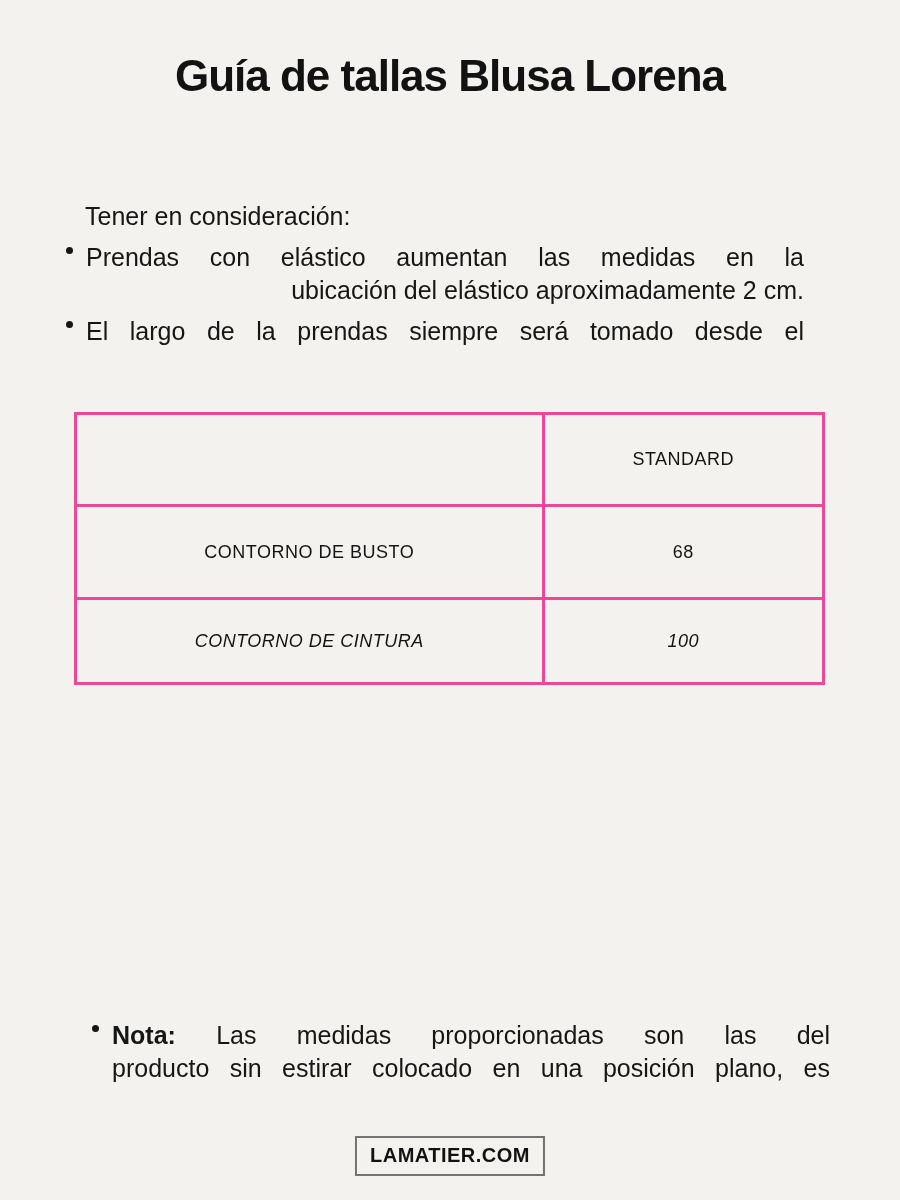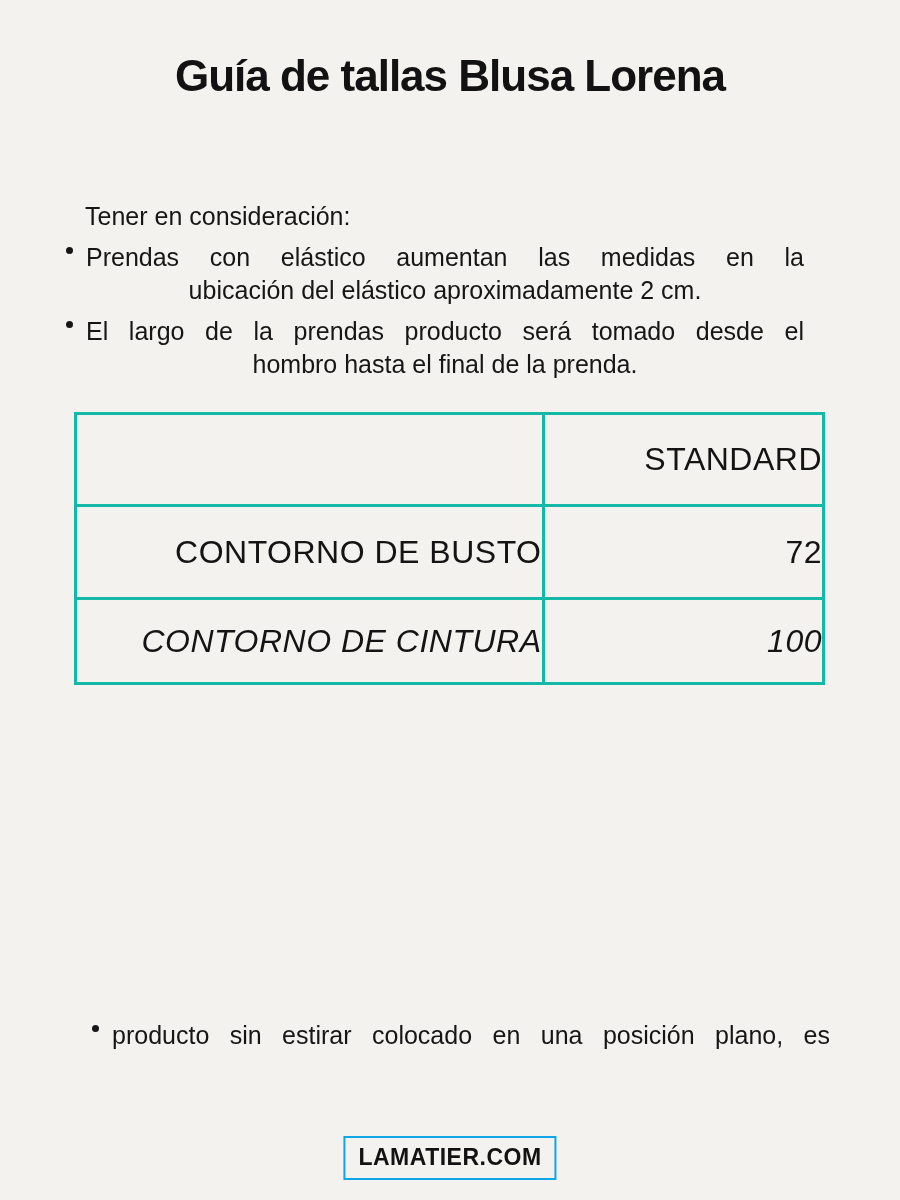--- a/index.html
+++ b/index.html
@@ -67,36 +67,36 @@
     flex: 1 1 auto;
     min-width: 0;
     margin-top: 8px;
   }
   .jline {
     text-align: justify;
     text-align-last: justify;
     white-space: nowrap;
   }
   .lline {
-    text-align: center;
+    text-align: right;
   }
   
   .size-table {
     position: absolute;
     top: 412px;
     left: 74px;
     width: 751px;
     border-collapse: collapse;
     table-layout: fixed;
   }
   .size-table td {
-    border: 3px solid #14b8a6;
-    text-align: right;
+    border: 3px solid #ec4899;
+    text-align: center;
     vertical-align: middle;
-    font-size: 32px;
+    font-size: 18px;
     letter-spacing: 0.5px;
     color: #141414;
     padding: 0;
   }
   .size-table col.c1 { width: 62.5%; }
   .size-table col.c2 { width: 37.5%; }
   .size-table tr:nth-child(1) td { height: 89px; }
   .size-table tr:nth-child(2) td { height: 90px; }
   .size-table tr:nth-child(3) td { height: 82px; font-style: italic; }
   .size-table tr:nth-child(4) td { height: 83px; }
@@ -111,23 +111,23 @@
   }
   .nota-label {
     font-weight: 800;
   }
   
   .footer-box {
     position: absolute;
     top: 1136px;
     left: 50%;
     transform: translateX(-50%);
-    border: 2px solid #0ea5e9;
+    border: 2px solid #737373;
     padding: 6px 13px 7px 13px;
-    font-size: 23px;
+    font-size: 20px;
     font-weight: bold;
     letter-spacing: 0.5px;
     color: #121212;
     white-space: nowrap;
   }
 </style>
 </head>
 <body>
 
 <div class="page">
@@ -145,53 +145,53 @@
         <div class="jline">Prendas con elástico aumentan las medidas en la</div>
         <div class="lline">ubicación del elástico aproximadamente 2 cm.</div>
       </div>
     </div>
 
     <div class="bullet-item">
       <span class="bullet-col">
         <span class="dot"></span>
       </span>
       <div class="bullet-text">
-        <div class="jline">El largo de la prendas producto será tomado desde el</div>
-        <div class="lline">hombro hasta el final de la prenda.</div>
+        <div class="jline">El largo de la prendas siempre será tomado desde el</div>
       </div>
     </div>
   </section>
 
   <table class="size-table">
     <colgroup>
         <col class="c1">
         <col class="c2">
       </colgroup>
     <tbody>
       <tr>
         <td></td>
         <td>STANDARD</td>
       </tr>
       <tr>
         <td>CONTORNO DE BUSTO</td>
-        <td>72</td>
+        <td>68</td>
       </tr>
       <tr>
         <td>CONTORNO DE CINTURA</td>
         <td>100</td>
       </tr>
     </tbody>
   </table>
 
   <section class="nota">
     <div class="bullet-item">
       <span class="bullet-col">
         <span class="dot"></span>
       </span>
       <div class="bullet-text">
+        <div class="jline"><span class="nota-label">Nota:</span> <span>Las medidas proporcionadas son las del</span></div>
         <div class="jline">producto sin estirar colocado en una posición plano, es</div>
       </div>
     </div>
   </section>
 
   <div class="footer-box">
     <span>LAMATIER.COM</span>
   </div>
 
 </div>

